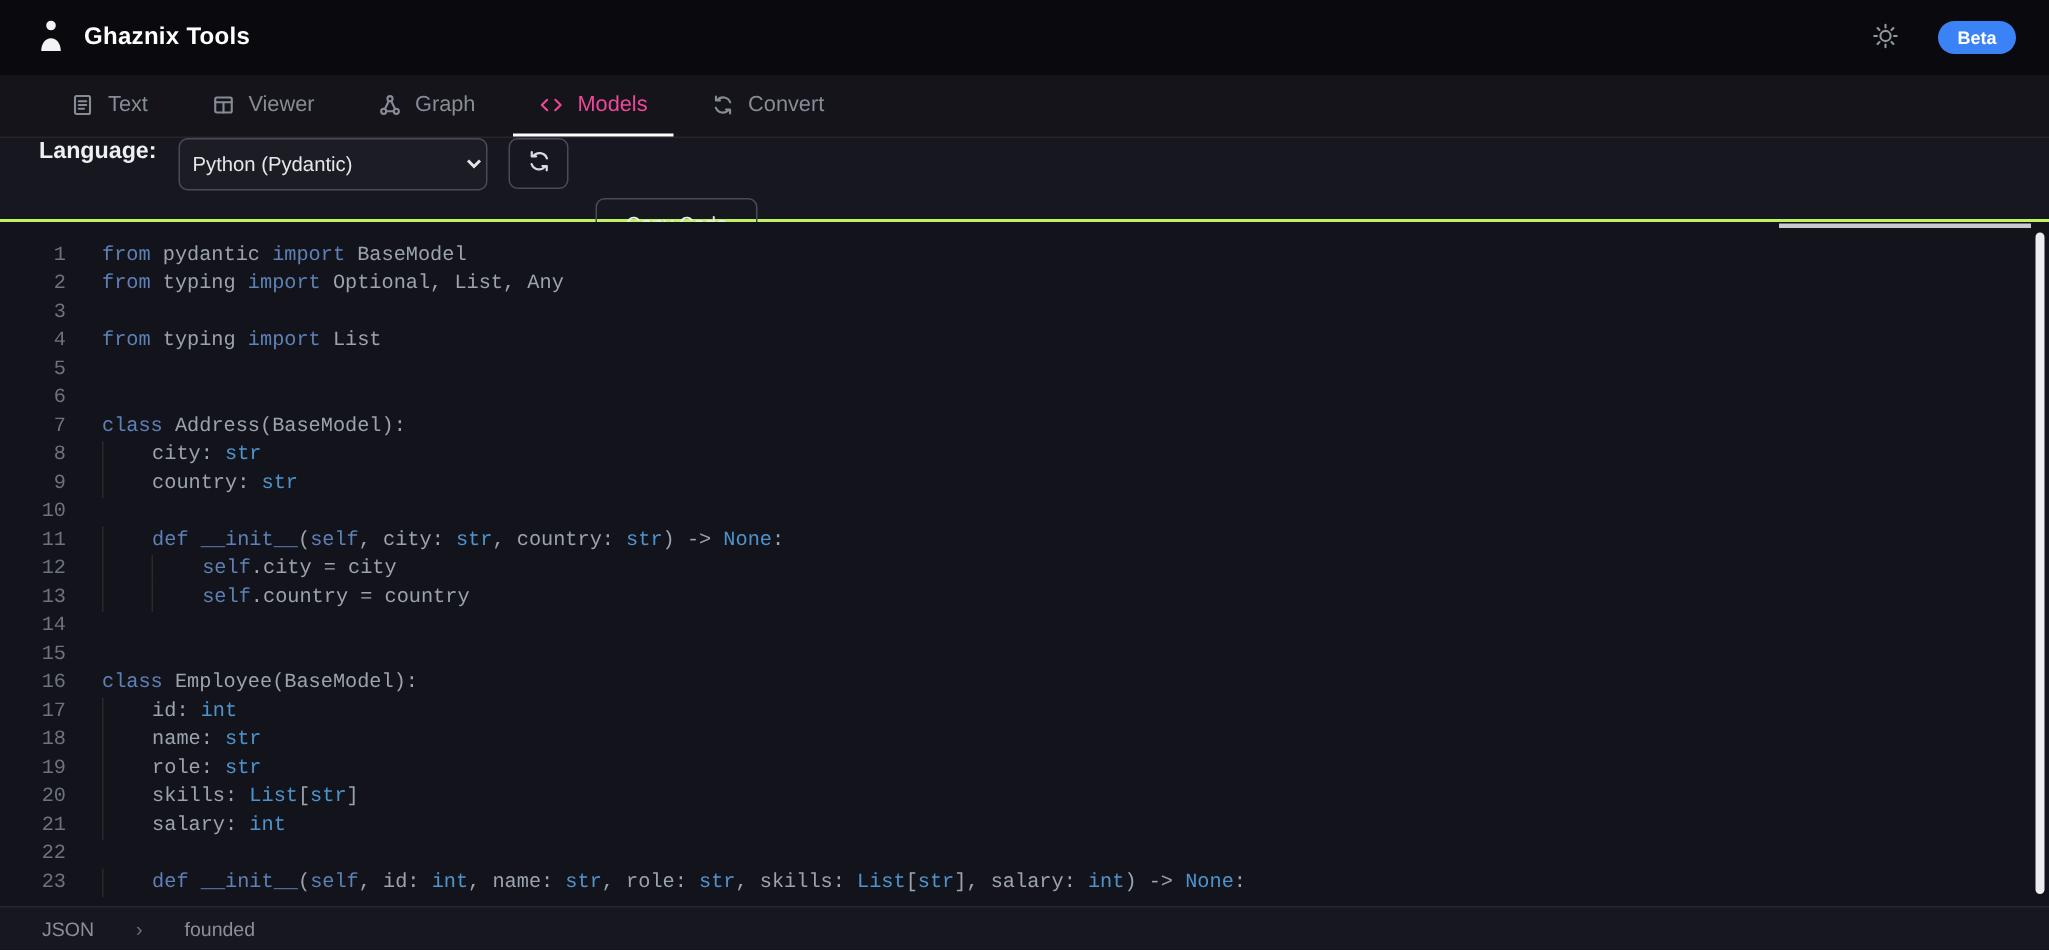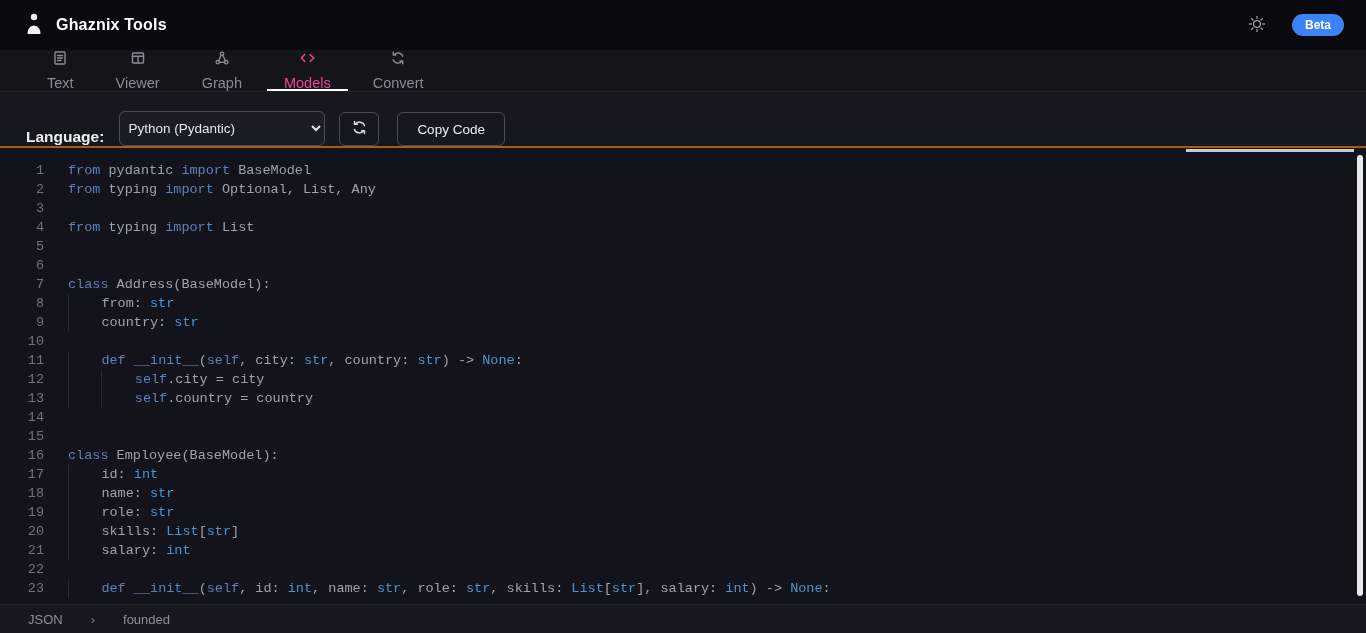--- a/index.html
+++ b/index.html
@@ -19,26 +19,26 @@
   .header { height: 50px; background: #0a0a0e; display: flex; align-items: center; padding: 0 22px; flex: 0 0 auto; }
   .brand { display: flex; align-items: center; gap: 10px; }
   .logo { display: flex; align-items: center; }
   .brand-name { font-size: 16px; font-weight: bold; letter-spacing: .2px; color: #ffffff; }
   .header-right { margin-left: auto; display: flex; align-items: center; gap: 24px; }
   .icon-btn { background: none; border: none; color: #9298a2; cursor: pointer; padding: 2px; display: flex; align-items: center; }
   .badge { background: #3b82f6; color: #fff; font-size: 12px; font-weight: bold; padding: 4px 13px; border-radius: 12px; }
 
   
   .nav { height: 42px; background: #14141a; border-bottom: 1px solid #25252d; display: flex; align-items: stretch; padding: 0 30px; gap: 8px; flex: 0 0 auto; }
-  .tab { display: flex; align-items: center; gap: 9px; padding: 0 17px; color: #868c96; font-size: 14.5px; cursor: pointer; border-bottom: 2px solid transparent; flex-direction: column; }
+  .tab { display: flex; align-items: center; gap: 9px; padding: 0 17px; color: #868c96; font-size: 14.5px; cursor: pointer; border-bottom: 2px solid transparent; }
   .tab.active { color: #ec4899; border-bottom-color: #ffffff; }
   .tab-icon { display: flex; align-items: center; }
 
   
-  .toolbar { height: 56px; background: #17171f; display: flex; align-items: flex-end; padding: 0 26px; border-bottom: 2px solid #a16207; flex: 0 0 auto; }
+  .toolbar { height: 56px; background: #17171f; display: flex; align-items: flex-start; padding: 0 26px; border-bottom: 2px solid #bef264; flex: 0 0 auto; }
   .toolbar-label { font-size: 15.5px; font-weight: bold; color: #eceff3; margin-right: 15px; }
   select.lang { width: 206px; height: 35px; background: #1c1c25; color: #e3e6ea; border: 1px solid #4b4b57; border-radius: 6px; font-size: 13.5px; padding: 0 4px; font-family: "Liberation Sans", sans-serif; }
   .btn { height: 34px; background: transparent; border: 1px solid #4b4b57; border-radius: 6px; color: #d7dae0; display: flex; align-items: center; justify-content: center; cursor: pointer; font-family: "Liberation Sans", sans-serif; }
   .btn-refresh { width: 40px; margin-left: 14px; }
   .btn-copy { padding: 0 19px; margin-left: 18px; font-size: 13.5px; color: #eceff3; margin-top: 40px; }
 
   
   .editor { flex: 1 1 auto; background: #13131b; position: relative; overflow: hidden; font-family: "Liberation Mono", "DejaVu Sans Mono", monospace; font-size: 13.5px; line-height: 19px; padding-top: 13px; }
   .line { display: flex; }
   .ln { flex: 0 0 44px; text-align: right; color: #6d737e; user-select: none; }
@@ -165,21 +165,21 @@
       <div class="line">
         <span class="ln">6</span>
         <span class="lc"></span>
       </div>
       <div class="line">
         <span class="ln">7</span>
         <span class="lc"><span class="tok-k">class</span><span class="tok-p"> Address(BaseModel):</span></span>
       </div>
       <div class="line">
         <span class="ln">8</span>
-        <span class="lc"><span class="tok-i">    </span><span class="tok-p">from: </span><span class="tok-t">str</span></span>
+        <span class="lc"><span class="tok-i">    </span><span class="tok-p">city: </span><span class="tok-t">str</span></span>
       </div>
       <div class="line">
         <span class="ln">9</span>
         <span class="lc"><span class="tok-i">    </span><span class="tok-p">country: </span><span class="tok-t">str</span></span>
       </div>
       <div class="line">
         <span class="ln">10</span>
         <span class="lc"></span>
       </div>
       <div class="line">

